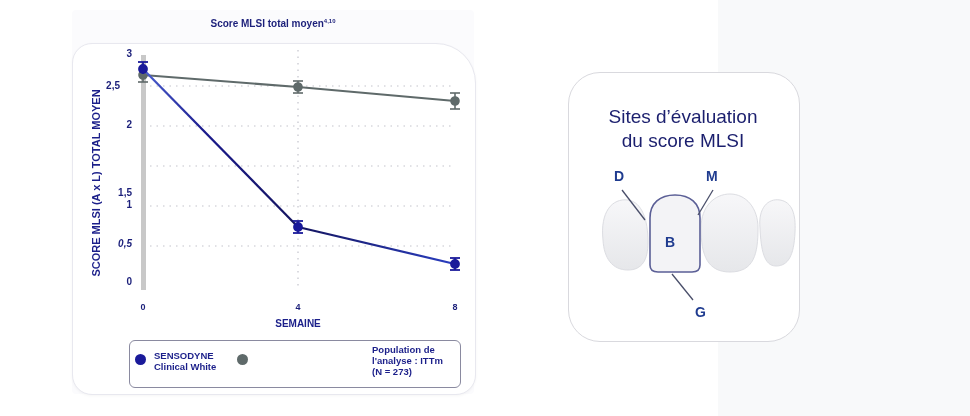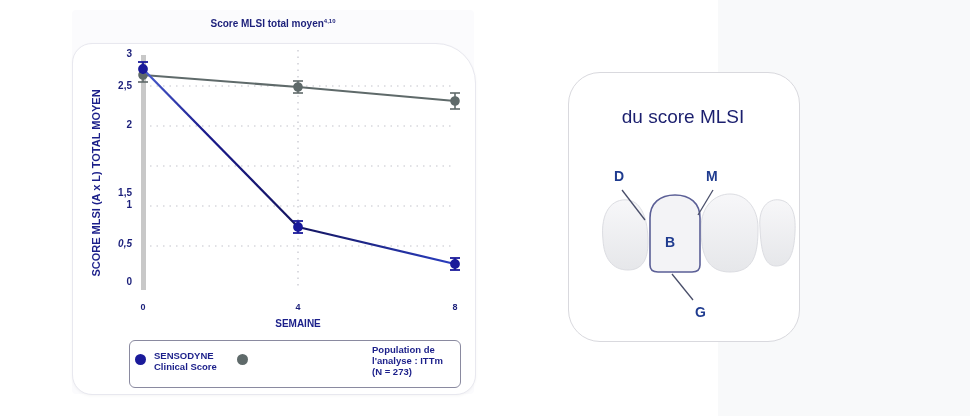--- a/index.html
+++ b/index.html
@@ -50,21 +50,21 @@
 <div class="right-bg"></div>
 <div class="chart-panel-bg"></div>
 
 <div class="chart-title"><span>Score MLSI total moyen</span><sup>4,10</sup></div>
 
 <div class="chart-card"></div>
 
 <div class="ylabel">SCORE MLSI (A x L) TOTAL MOYEN</div>
 
 <div class="ytick" style="left:102px; top:48px;">3</div>
-<div class="ytick" style="left:102px; top:80px;">2,5</div>
+<div class="ytick" style="left:90px; top:80px;">2,5</div>
 <div class="ytick" style="left:102px; top:119px;">2</div>
 <div class="ytick" style="left:102px; top:159px;margin-top:28px;">1,5</div>
 <div class="ytick" style="left:102px; top:199px;">1</div>
 <div class="ytick" style="left:102px; top:238px;font-style:italic;">0,5</div>
 <div class="ytick" style="left:102px; top:276px;">0</div>
 
 <svg class="plot" width="970" height="416">
 
   <g stroke="#c4c4cc" stroke-width="1.2" stroke-dasharray="1.5 5">
     <line x1="150" y1="86" x2="455" y2="86"></line>
@@ -122,32 +122,33 @@
 
 <div class="xtick" style="left:133px; top:302px;">0</div>
 <div class="xtick" style="left:288px; top:302px;">4</div>
 <div class="xtick" style="left:445px; top:302px;">8</div>
 <div class="xlabel" style="left:223px;">SEMAINE</div>
 
 <div class="legend">
   <div class="legend-dot" style="left:5px; top:13px; background:#1a1a9a;"></div>
   <div class="legend-item" style="left:24px; top:9px;">
     <div>SENSODYNE</div>
-    <div>Clinical Score</div>
+    <div>Clinical White</div>
   </div>
   <div class="legend-dot" style="left:107px; top:13px; background:#5f6a6a;"></div>
   <div class="legend-item" style="left:242px; top:3px;">
     <div>Population de</div>
     <div>l'analyse : ITTm</div>
     <div>(N = 273)</div>
   </div>
 </div>
 
 <div class="diagram-card"></div>
 <div class="diagram-title">
+  <div>Sites d’évaluation</div>
   <div>du score MLSI</div>
 </div>
 
 <svg class="plot" width="970" height="416">
   <defs>
     <linearGradient id="tooth" x1="0" y1="0" x2="0" y2="1">
       <stop offset="0" stop-color="#f7f7f9"></stop>
       <stop offset="1" stop-color="#e6e7ea"></stop>
     </linearGradient>
   </defs>

